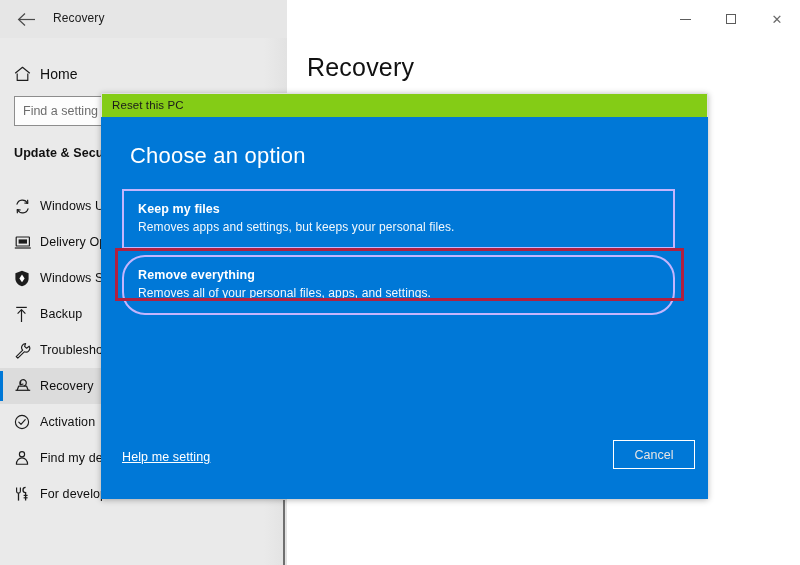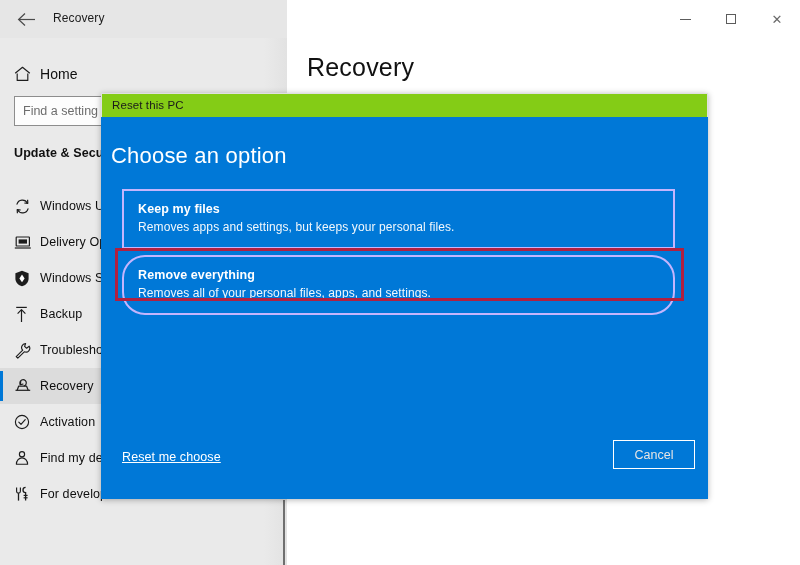--- a/index.html
+++ b/index.html
@@ -55,21 +55,21 @@
   .content{position:absolute;left:287px;top:38px;right:0;bottom:0;background:#ffffff;}
   .page-title{position:absolute;left:20px;top:15px;font-size:25px;color:#111111;font-weight:400;letter-spacing:.2px;}
 
   
   .dialog{position:absolute;left:101px;top:93px;width:607px;height:406px;background:#0078d7;
           box-shadow:0 1px 6px rgba(0,0,0,.30);}
   .dlg-titlebar{position:absolute;left:0;top:0;width:607px;height:36px;background:#84cc16;border:1px solid #e0e0e0;border-bottom:none;box-sizing:border-box;}
   .dlg-title{position:absolute;left:10px;top:5px;font-size:11.5px;color:#1b1b1b;letter-spacing:.1px;}
   .dlg-body{position:absolute;left:0;top:24px;width:607px;height:382px;background:#0078d7;}
 
-  .dlg-heading{position:absolute;left:10px;top:26px;font-size:22px;color:#ffffff;font-weight:400;letter-spacing:.2px;}
+  .dlg-heading{position:absolute;left:29px;top:26px;font-size:22px;color:#ffffff;font-weight:400;letter-spacing:.2px;}
 
   .option{position:absolute;left:21px;width:553px;box-sizing:border-box;border:2px solid #c4b5fd;padding:11px 14px 13px 14px;background:#0078d7;}
   .option-1{top:72px;}
   .option-2{top:138px;border-radius:23px;}
   .opt-title{font-size:12.5px;font-weight:bold;color:#ffffff;margin:0 0 4px 0;letter-spacing:.1px;}
   .opt-desc{font-size:12px;color:#f2f8fc;margin:0;letter-spacing:.1px;}
 
   .redbox{position:absolute;left:14px;top:131px;width:569px;height:53px;border:3px solid #b02040;box-sizing:border-box;}
 
   .help-link{position:absolute;left:21px;top:333px;font-size:12.5px;color:#ffffff;text-decoration:underline;letter-spacing:.1px;}
@@ -263,19 +263,19 @@
         <div class="opt-desc">Removes apps and settings, but keeps your personal files.</div>
       </div>
 
       <div class="option option-2">
         <div class="opt-title">Remove everything</div>
         <div class="opt-desc">Removes all of your personal files, apps, and settings.</div>
       </div>
 
       <div class="redbox"></div>
 
-      <div class="help-link">Reset me choose</div>
+      <div class="help-link">Help me setting</div>
 
       <div class="cancel-btn">Cancel</div>
     </div>
   </div>
 
 </div>
 
 </body></html>

